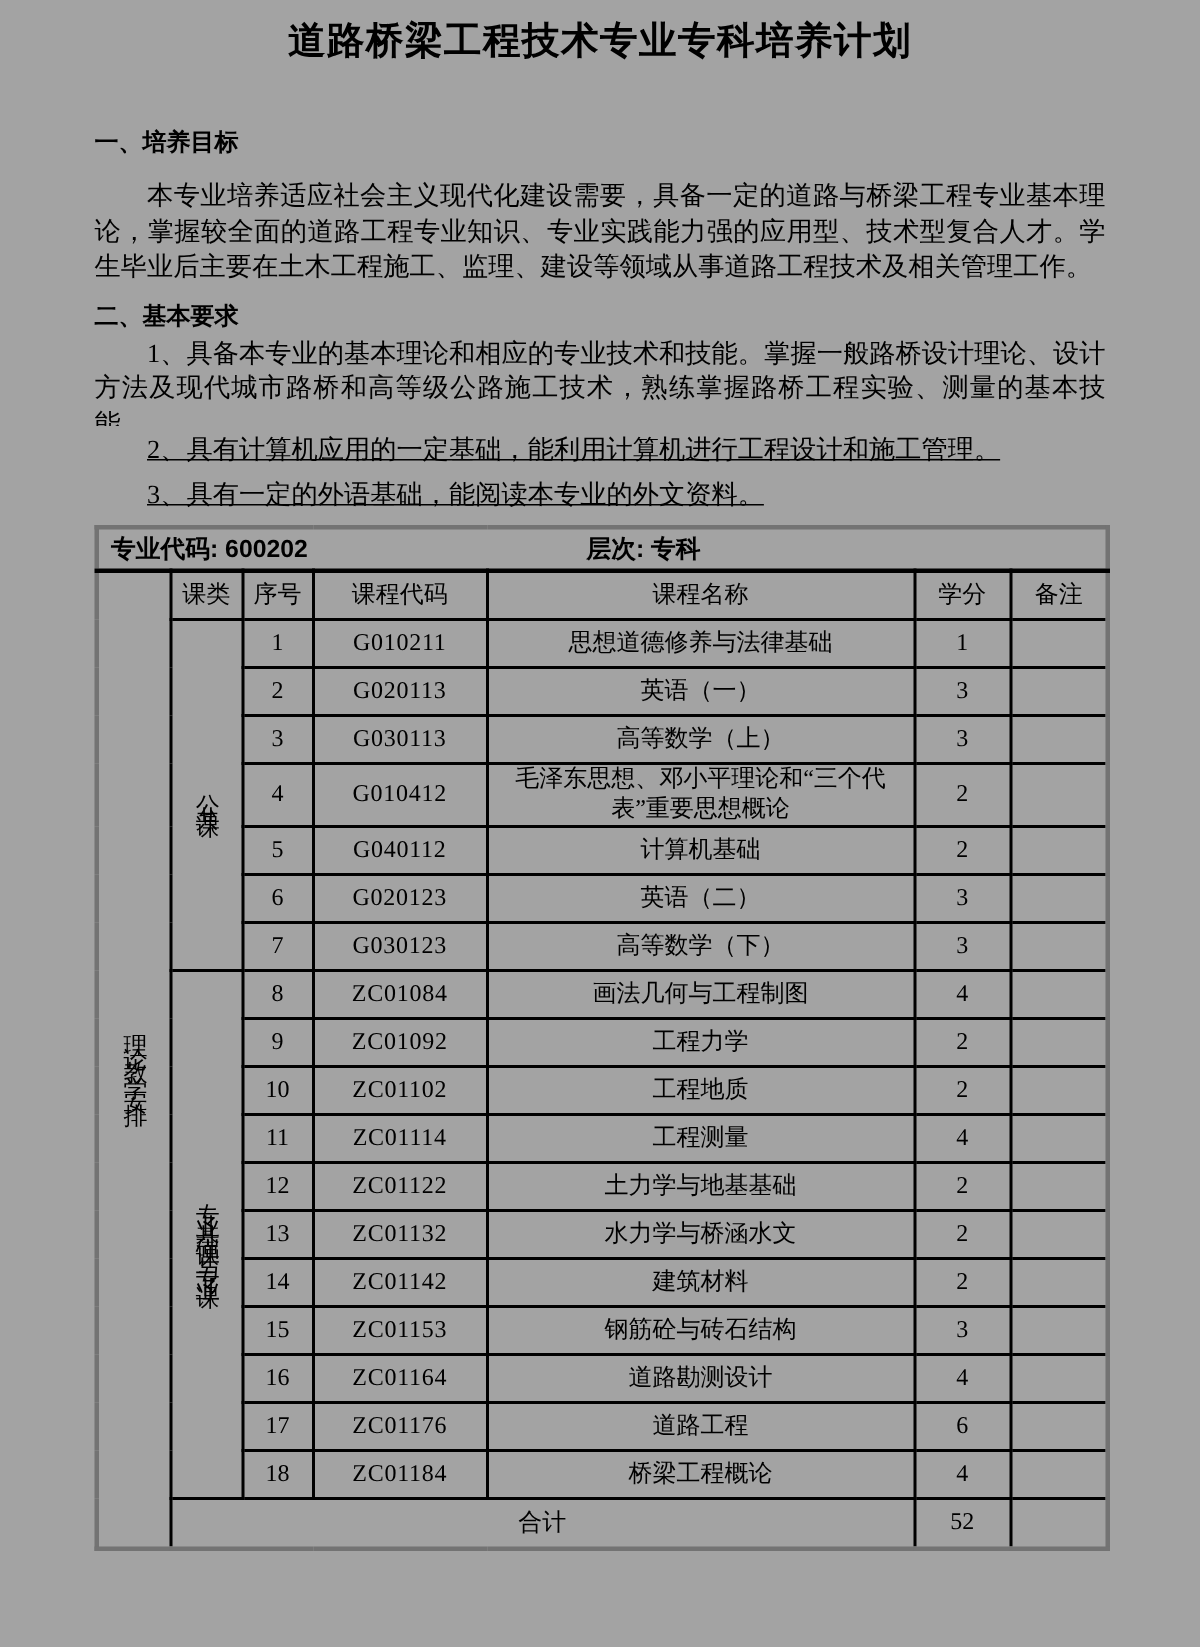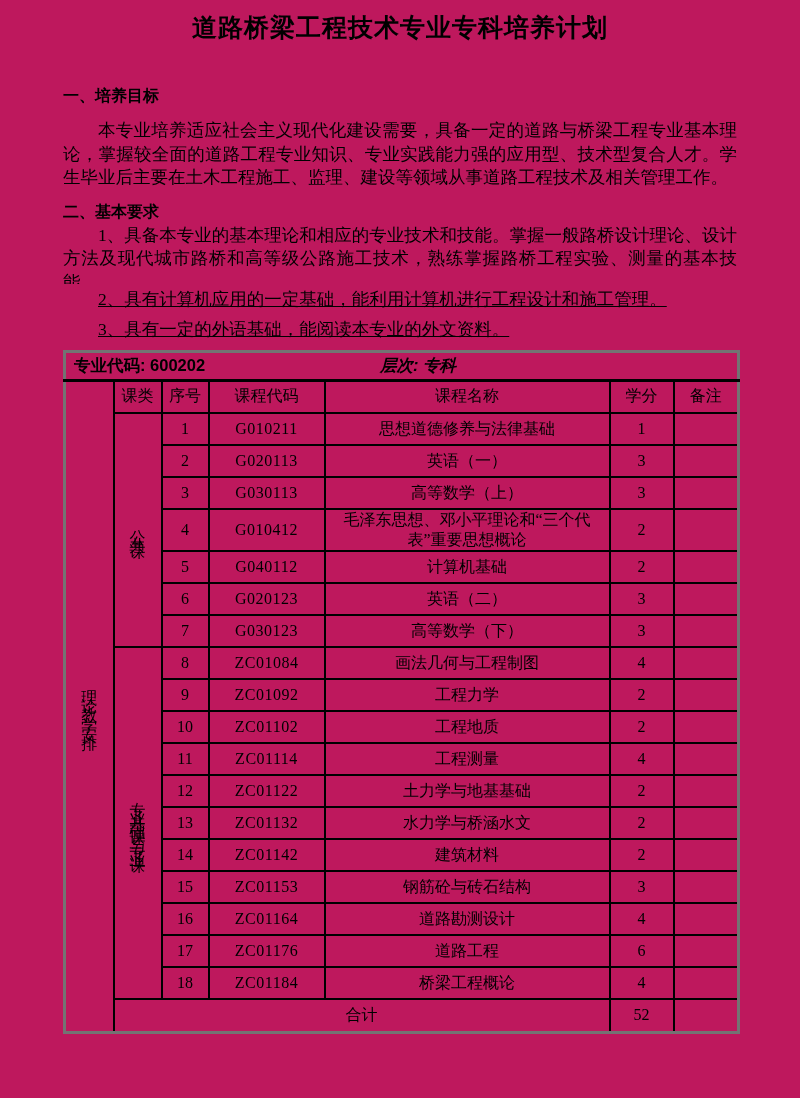--- a/index.html
+++ b/index.html
@@ -1,19 +1,19 @@
 <!DOCTYPE html>
 <html><head>
 <meta charset="utf-8">
 <style>
   html,body { margin:0; padding:0; background:#ffffff; }
   .page {
     width:800px; height:1098px; box-sizing:border-box;
     padding:12px 63px 0 63px;
-    background:#be185d; color:#000;
+    background:#a3a3a3; color:#000;
     font-family:"Liberation Serif","DejaVu Serif",serif;
     overflow:hidden; position:relative;
   }
   .doc-title {
     margin:0; text-align:center;
     font-family:"Liberation Sans","DejaVu Sans",sans-serif;
     font-weight:bold; font-size:25px; line-height:30px; letter-spacing:1px;
   }
   .sec-heading {
     margin:0; font-size:16px; font-weight:bold; line-height:20px;
@@ -37,21 +37,21 @@
   table.courses td, table.courses th {
     border:2px solid #000; padding:0; text-align:center;
     vertical-align:middle; font-weight:normal; overflow:hidden;
   }
   tr.meta-row td {
     border-bottom:3px solid #000; height:26px; text-align:left;
     font-weight:bold; font-size:16.5px;
     font-family:"Liberation Sans","DejaVu Sans",sans-serif;
   }
   .meta-wrap { position:relative; padding-left:8px; }
-  .meta-level { position:absolute; left:314px; top:0;font-style:italic; }
+  .meta-level { position:absolute; left:325px; top:0; }
   tr.header-row th { height:30px; }
   tr.course-row td { height:30px; }
   tr.total-row td { height:31px; }
   td.c-name { text-align:left; padding:2px 4px 2px 6px; line-height:20px;border-radius:10px; }
   td.c-code { letter-spacing:0.5px;border-radius:11px; }
   .vcell { vertical-align:middle; }
   .vtext {
     writing-mode:vertical-rl; text-orientation:upright;
     letter-spacing:7px; line-height:1; display:inline-block;
   }

